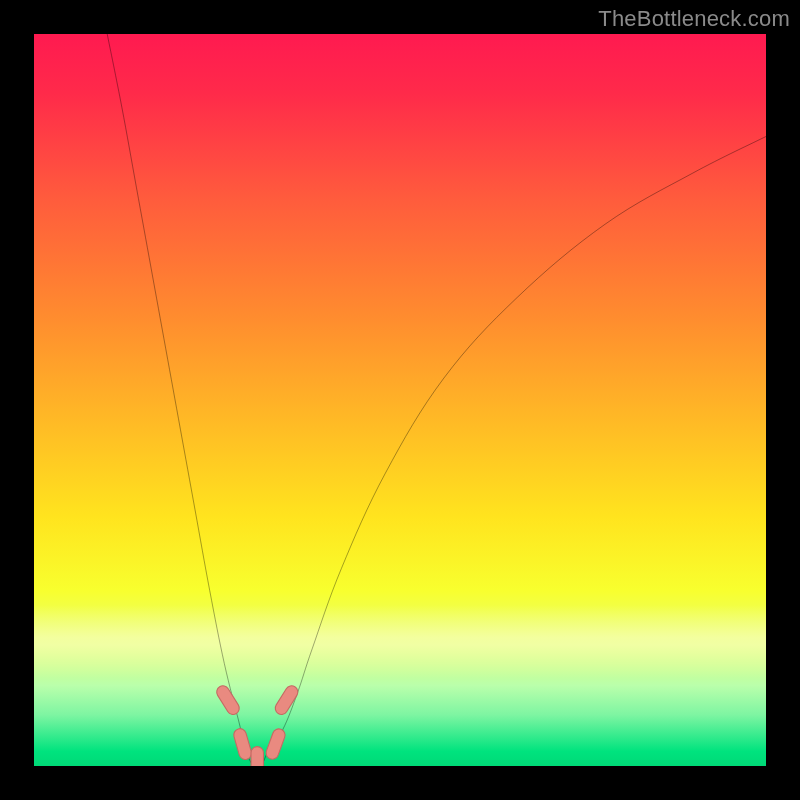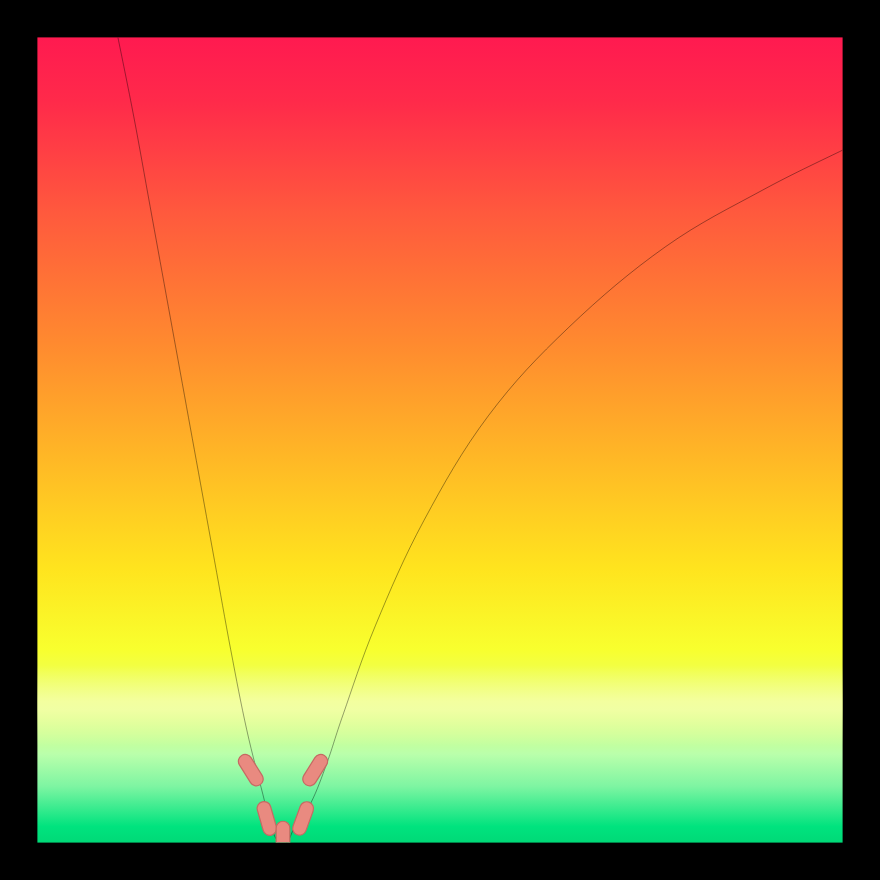--- a/index.html
+++ b/index.html
@@ -93,13 +93,14 @@
       <g id="marker-layer">
           <rect x="25.65" y="88.85" width="1.7" height="4.3" rx="0.85" ry="0.85" fill="#e98a80" stroke="#c56a63" stroke-width="0.15" transform="rotate(-32 26.5 91)"></rect>
           <rect x="27.65" y="94.85" width="1.7" height="4.3" rx="0.85" ry="0.85" fill="#e98a80" stroke="#c56a63" stroke-width="0.15" transform="rotate(-16 28.499999999999996 97)"></rect>
           <rect x="29.65" y="97.35" width="1.7" height="4.3" rx="0.85" ry="0.85" fill="#e98a80" stroke="#c56a63" stroke-width="0.15" transform="rotate(0 30.5 99.5)"></rect>
           <rect x="32.15" y="94.85" width="1.7" height="4.3" rx="0.85" ry="0.85" fill="#e98a80" stroke="#c56a63" stroke-width="0.15" transform="rotate(20 33 97)"></rect>
           <rect x="33.65" y="88.85" width="1.7" height="4.3" rx="0.85" ry="0.85" fill="#e98a80" stroke="#c56a63" stroke-width="0.15" transform="rotate(32 34.5 91)"></rect>
         </g>
     </svg>
   </div>
 
+  <div class="watermark">TheBottleneck.com</div>
 </div>
 
 </body></html>

